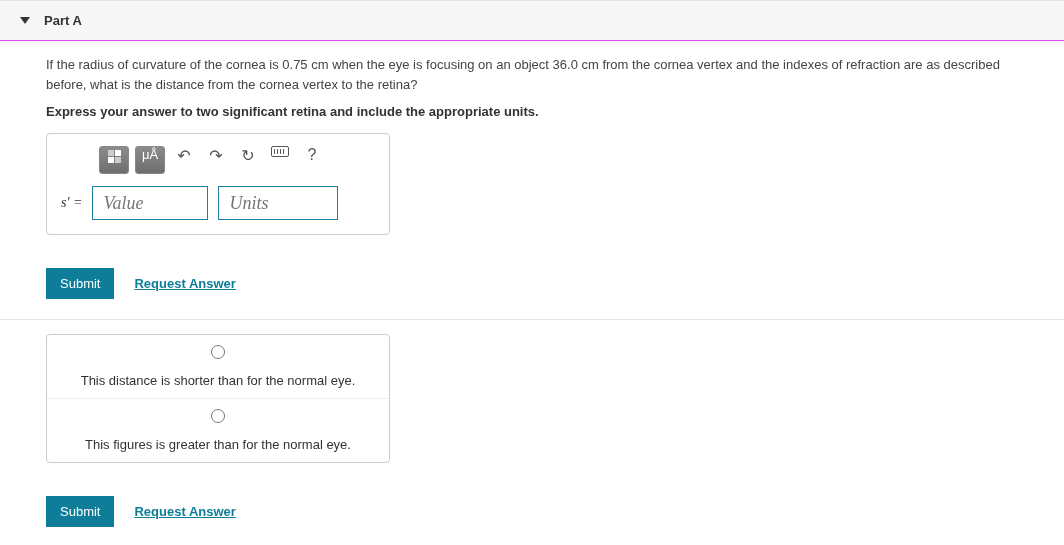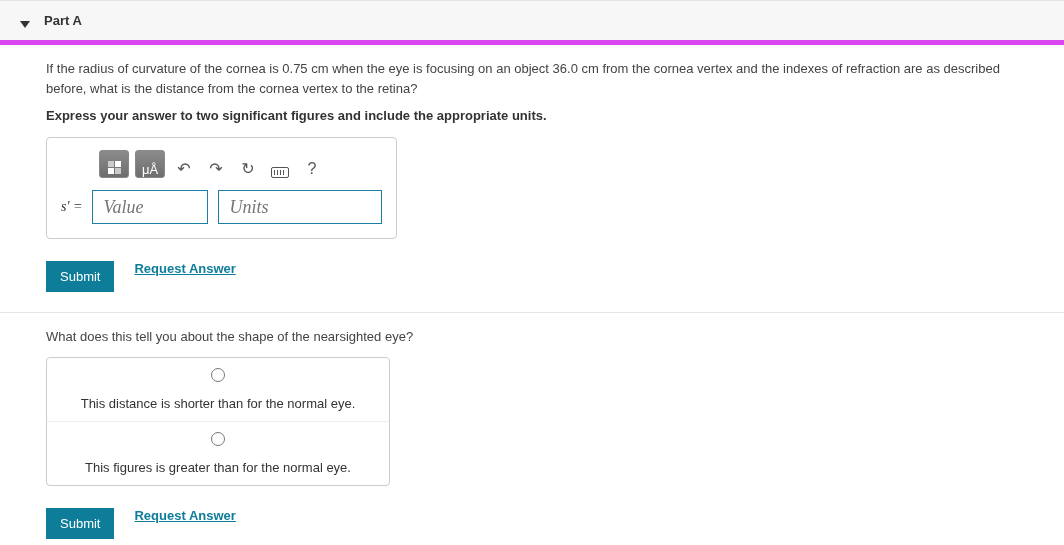--- a/index.html
+++ b/index.html
@@ -10,23 +10,23 @@
     background: #fff;
     width: 1064px;
   }
   .part {
     border-top: 1px solid #e5e5e5;
   }
   .part-header {
     background: #f7f7f7;
     padding: 12px 20px;
     display: flex;
-    align-items: flex-end;
+    align-items: center;
     gap: 14px;
-    border-bottom: 5px solid #d946ef;
+    border-bottom: 1px solid #d946ef;
   }
   .part-header .triangle {
     width: 0; height: 0;
     border-left: 5px solid transparent;
     border-right: 5px solid transparent;
     border-top: 7px solid #333;
   }
   .part-header .title {
     font-weight: bold;
     color: #333;
@@ -61,21 +61,21 @@
     margin-bottom: 12px;
   }
   .tool-btn {
     height: 28px;
     min-width: 30px;
     border: 1px solid #888;
     border-radius: 3px;
     background: linear-gradient(#8b8b8b,#6e6e6e);
     color: #fff;
     display: inline-flex;
-    align-items: flex-end;
+    align-items: flex-start;
     justify-content: center;
     font-size: 13px;
     cursor: pointer;
   }
   .tool-btn.light {
     background: none;
     border: none;
     color: #555;
     font-size: 16px;
     min-width: 26px;
@@ -103,25 +103,26 @@
     height: 34px;
     border: 1px solid #1b7fa6;
     padding: 0 10px;
     font-family: "Times New Roman", serif;
     font-style: italic;
     font-size: 18px;
     color: #999;
     background: #fff;
   }
   .value-input { width: 116px; }
-  .units-input { width: 164px; }
+  .units-input { width: 120px; }
 
   .actions {
-    margin-top: 22px;
-    display: flex;
+    margin-top: 33px;
+    display: flex;
+    align-items: center;
     gap: 20px;
   }
   .submit-btn {
     background: #0d7d9a;
     color: #fff;
     border: none;
     padding: 8px 14px;
     font-size: 13px;
     cursor: pointer;
   }
@@ -169,21 +170,21 @@
 </head>
 <body>
 
 <div class="part">
   <div class="part-header">
     <div class="triangle"></div>
     <div class="title">Part A</div>
   </div>
   <div class="part-body">
     <p class="question-text">If the radius of curvature of the cornea is 0.75 cm when the eye is focusing on an object 36.0 cm from the cornea vertex and the indexes of refraction are as described before, what is the distance from the cornea vertex to the retina?</p>
-    <p class="instruction-text">Express your answer to two significant figures and include the appropriate units.</p>
+    <p class="instruction-text">Express your answer to two significant retina and include the appropriate units.</p>
 
     <div class="answer-box">
       <div class="toolbar">
         <button class="tool-btn">
           <span class="tool-tpl">
             <span class="row">
                 <span class="cell"></span>
                 <span class="cell on"></span>
               </span>
             <span class="row">
@@ -220,21 +221,20 @@
 
     <div class="actions">
       <button class="submit-btn">Submit</button>
       <a class="request-link">Request Answer</a>
     </div>
   </div>
 </div>
 
 <div class="part">
   <div class="part-body">
-    <p class="question-text">What does this tell you about the shape of the nearsighted eye?</p>
 
     <div class="mc-box">
       <div class="mc-option">
         <input type="radio" name="pb" id="opt0" style="">
         <label for="opt0">This distance is shorter than for the normal eye.</label>
       </div>
       <div class="mc-option">
         <input type="radio" name="pb" id="opt1" style="">
         <label for="opt1">This figures is greater than for the normal eye.</label>
       </div>

